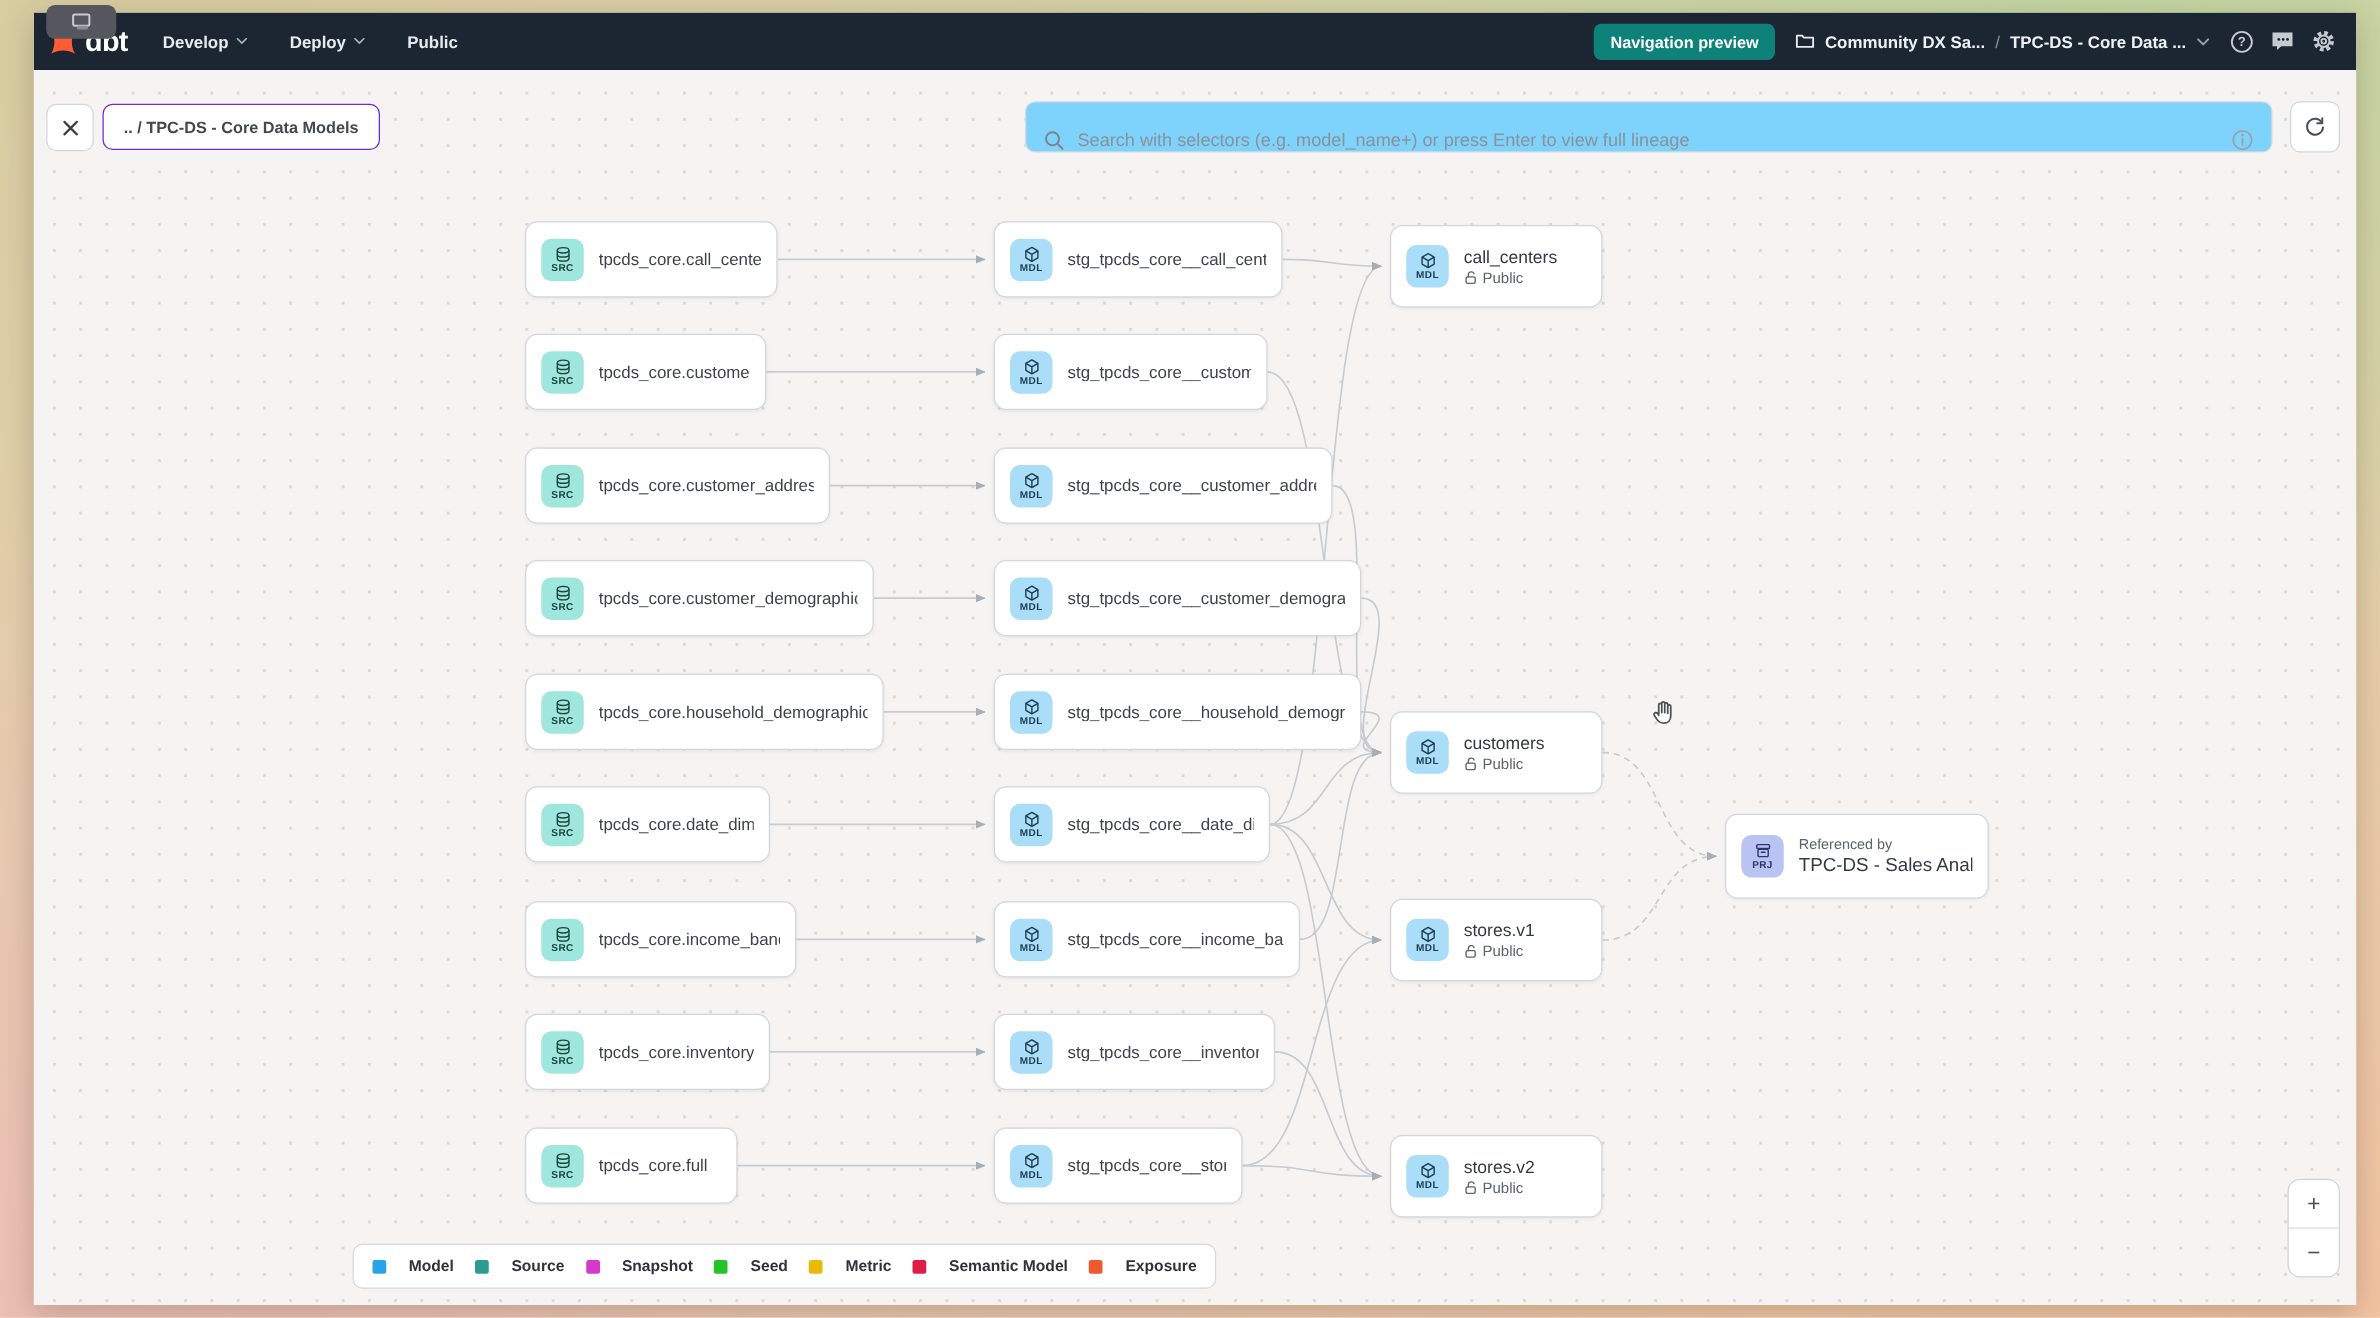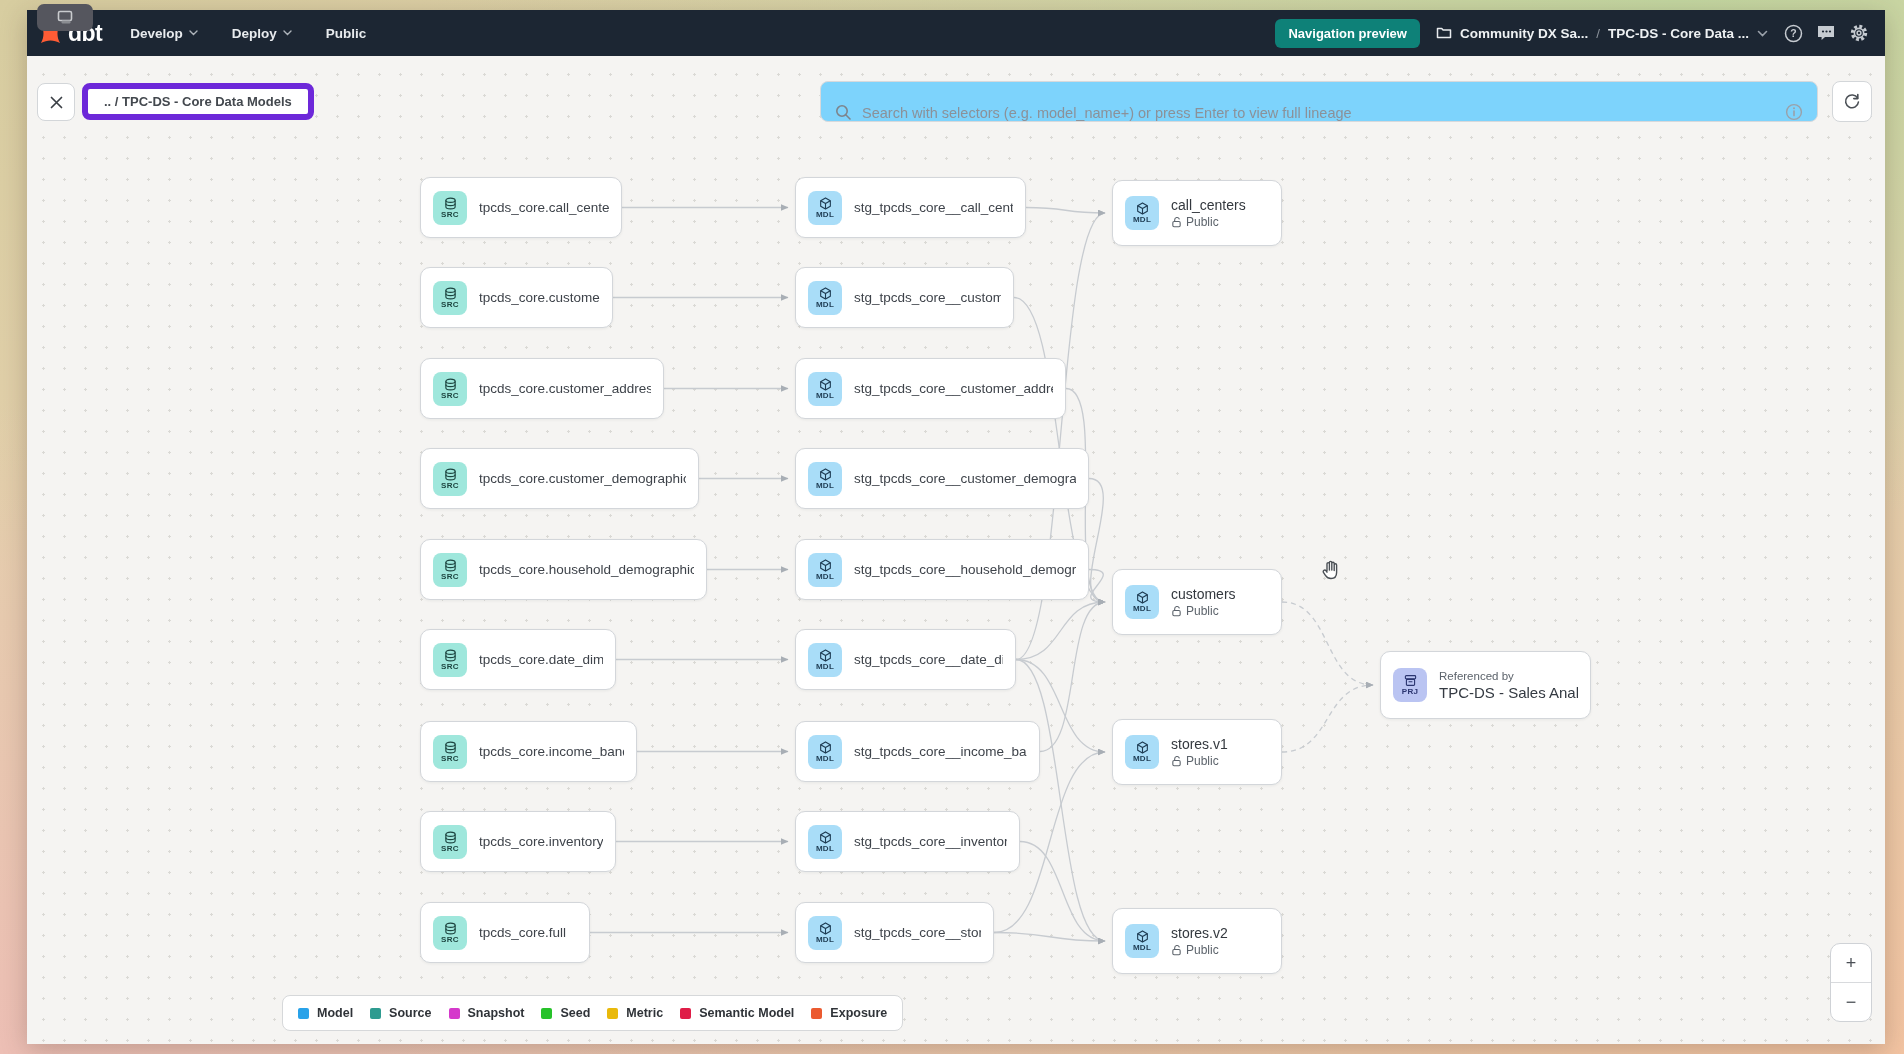--- a/index.html
+++ b/index.html
@@ -54,30 +54,30 @@
   .tile.mdl { background:#a9ddf8; color:#1d3b52; }
   .tile.prj { background:#bac4f2; color:#2b3570; }
   .nlabels { display:flex; flex-direction:column; justify-content:center; gap:2px; overflow:hidden; }
   .nlabel { font-size:13.5px; color:#3e434a; white-space:nowrap; }
   .node.two .nlabel { font-weight:400; color:#33383e; font-size:14px; }
   .nsub { display:flex; align-items:center; gap:4px; font-size:12px; color:#5c636b; }
   .ntitle { font-size:11.5px; color:#5c636b; }
   .node.prjnode .nlabel { font-size:15px; color:#343a42; font-weight:500; }
   
   .btn-sq { position:absolute; background:#fff; border:1px solid #d3d6d9; border-radius:8px; display:flex; align-items:center; justify-content:center; cursor:pointer; z-index:10; }
-  .chip { position:absolute; left:55px; top:73px; height:37px; background:#fff; border:6px solid #6d28d9; border-radius:8px; display:flex; align-items:center; padding:0 16px; font-size:13px; font-weight:600; color:#43484e; z-index:10; cursor:pointer; }
+  .chip { position:absolute; left:55px; top:73px; height:37px; background:#fff; border:1px solid #6d28d9; border-radius:8px; display:flex; align-items:center; padding:0 16px; font-size:13px; font-weight:600; color:#43484e; z-index:10; cursor:pointer; }
   .searchbar { position:absolute; left:793px; top:71px; width:998px; height:41px; background:#7dd3fc; border:1px solid #d7d9dc; border-radius:8px; display:flex; align-items:flex-end; gap:10px; padding:0 14px; z-index:10; }
   .searchbar input { flex:1; border:none; outline:none; font-size:14.5px; color:#3e434a; font-family:"Liberation Sans", sans-serif; background:transparent; }
   .searchbar input::placeholder { color:#8b9199; }
   
   .lens-group { position:absolute; left:7px; bottom:13px; height:35px; display:flex; border:1px solid #d3d6d9; border-radius:8px; overflow:hidden; background:#fff; z-index:10; }
   .lens-btn { background:#1a5a58; color:#fff; font-size:13px; font-weight:700; display:flex; align-items:center; gap:7px; padding:0 13px; cursor:pointer; }
   .rt-btn { background:#fff; color:#32373c; font-size:13px; font-weight:600; display:flex; align-items:center; gap:8px; padding:0 13px; cursor:pointer; }
   .legend { position:absolute; left:255px; bottom:13px; height:36px; background:#fff; border:1px solid #d6d8da; border-radius:8px; display:flex; align-items:center; gap:17px; padding:0 15px; z-index:10; }
-  .legend-item { display:flex; align-items:center; gap:8px; font-size:12.5px; font-weight:600; color:#2f3338; }
+  .legend-item { display:flex; align-items:center; gap:18px; font-size:12.5px; font-weight:600; color:#2f3338; }
   .legend-swatch { width:11px; height:11px; border-radius:2px; }
   .zoomctl { position:absolute; left:1803px; top:933px; width:42px; height:79px; background:#fff; border:1px solid #cfd2d6; border-radius:10px; display:flex; flex-direction:column; z-index:10; overflow:hidden; }
   .zoomctl .zbtn { flex:1; display:flex; align-items:center; justify-content:center; font-size:18px; color:#4a4f55; cursor:pointer; }
   .zoomctl .zbtn:first-child { border-bottom:1px solid #d8dadd; }
   .cursor-hand { position:absolute; left:1292px; top:503px; z-index:30; pointer-events:none; }
 </style>
 </head>
 <body>
 
 <div class="tab-artifact">

